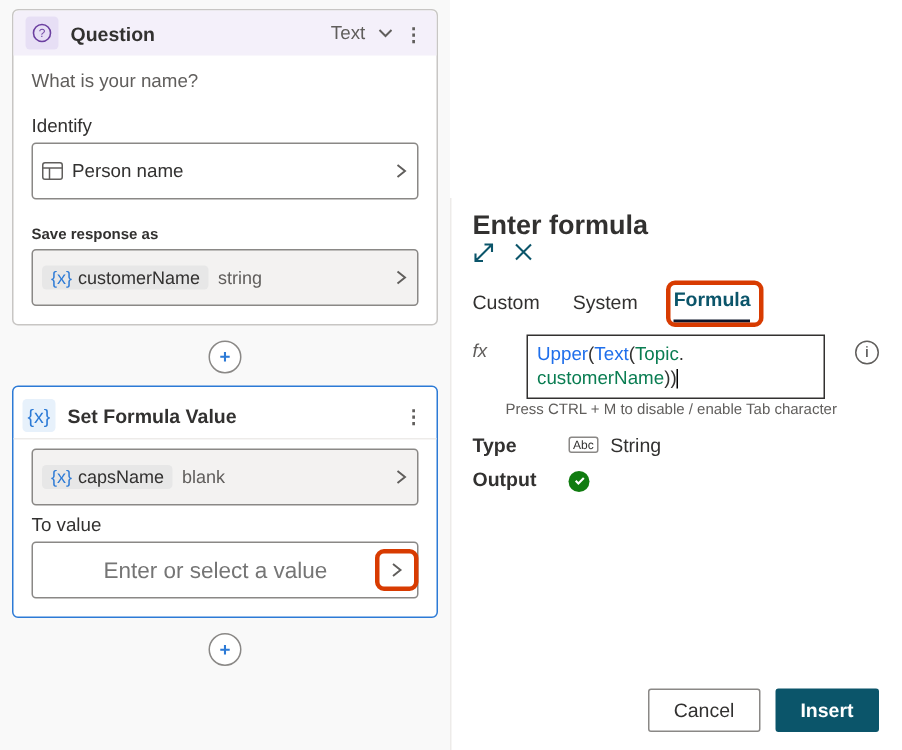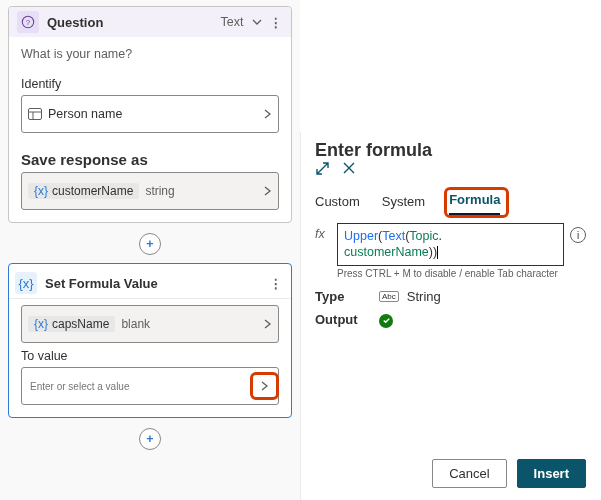--- a/index.html
+++ b/index.html
@@ -26,42 +26,42 @@
   .plus-btn { width:22px; height:22px; border:1px solid #8a8886; border-radius:11px; background:#fff; display:flex; align-items:center; justify-content:center; color:#2c7ad6; font-weight:600;}
   .hl-orange { outline: 3px solid #d83b01; border-radius:3px; }
   .right-panel { position:absolute; left:300px; top:132px; width:300px; height:368px; background:#fff; border-left:1px solid #edebe9; padding: 8px 14px 12px;}
   .rp-head { display:flex; align-items:flex-start;flex-direction:column; }
   .rp-title { font-size:18px; font-weight:600; flex:1; }
   .rp-icons { display:flex; gap:12px; color:#0b556a; }
   .tabs { display:flex; gap:22px; margin:14px 0 8px; font-size:13px; }
   .tab { padding:4px 0 6px; color:#323130; }
   .tab.active { color:#0b556a; border-bottom:2px solid #0f172a; font-weight:600;}
   .tab-hl { padding:2px 6px 2px 2px;}
-  .fx-row { display:flex; align-items:flex-start; gap:6px; }
+  .fx-row { display:flex; align-items:flex-start; gap:20px; }
   .fx-label { font-style:italic; color:#605e5c; padding-top:4px; width:16px;}
   .fx-box { flex:1; border:1px solid #323130; padding:4px 6px; font-family: Consolas, monospace; font-size:12.5px; line-height:1.3; }
   .tok-fn { color:#1f6feb; }
   .tok-id { color:#0a7d52; }
   .tok-p { color:#323130; }
   .cursor { border-left:1px solid #000; display:inline-block; height:13px; vertical-align:middle;}
   .hint { font-size:10px; color:#605e5c; margin:2px 0 10px 22px;}
   .info-circle { width:16px;height:16px;border:1px solid #605e5c;border-radius:8px;display:flex;align-items:center;justify-content:center;font-size:10px;margin-top:4px;}
   .kv { display:flex; margin:8px 0; font-size:13px;}
   .kv .k { width:64px; font-weight:600;}
   .kv .v { display:flex; align-items:flex-start; gap:8px; flex:1;}
   .abc { border:1px solid #8a8886; font-size:8px; padding:0 2px; border-radius:2px; margin-top:2px;}
   .check { width:14px;height:14px;border-radius:7px;background:#107c10;display:flex;align-items:center;justify-content:center;margin-top:2px;}
   .buttons { position:absolute; bottom:12px; right:14px; display:flex; gap:10px;}
   .btn { padding:6px 16px; font-size:13px; border-radius:2px; }
   .btn-primary { background:#0b556a; color:#fff; border:1px solid #0b556a; font-weight:600;}
   .btn-secondary { background:#fff; color:#323130; border:1px solid #8a8886;}
   .dots { color:#605e5c; font-weight:600; letter-spacing:1px;}
-  input.fake { border:none; background:transparent; outline:none; width:100%; font-size:10px;}
+  input.fake { border:none; background:transparent; outline:none; width:100%; font-size:15px;margin-left:39px;}
   svg { display:block; }
-  .outlabel { font-weight:600; margin: 6px 0 4px 12px; font-size:15px;}
+  .outlabel { font-weight:600; margin: 6px 0 4px 12px; font-size:10px;}
 </style>
 </head>
 <body>
 
 <div class="canvas">
 
   <div class="node">
     <div class="node-head q">
       <span class="icon-box">
         <svg width="14" height="14" viewBox="0 0 16 16">

